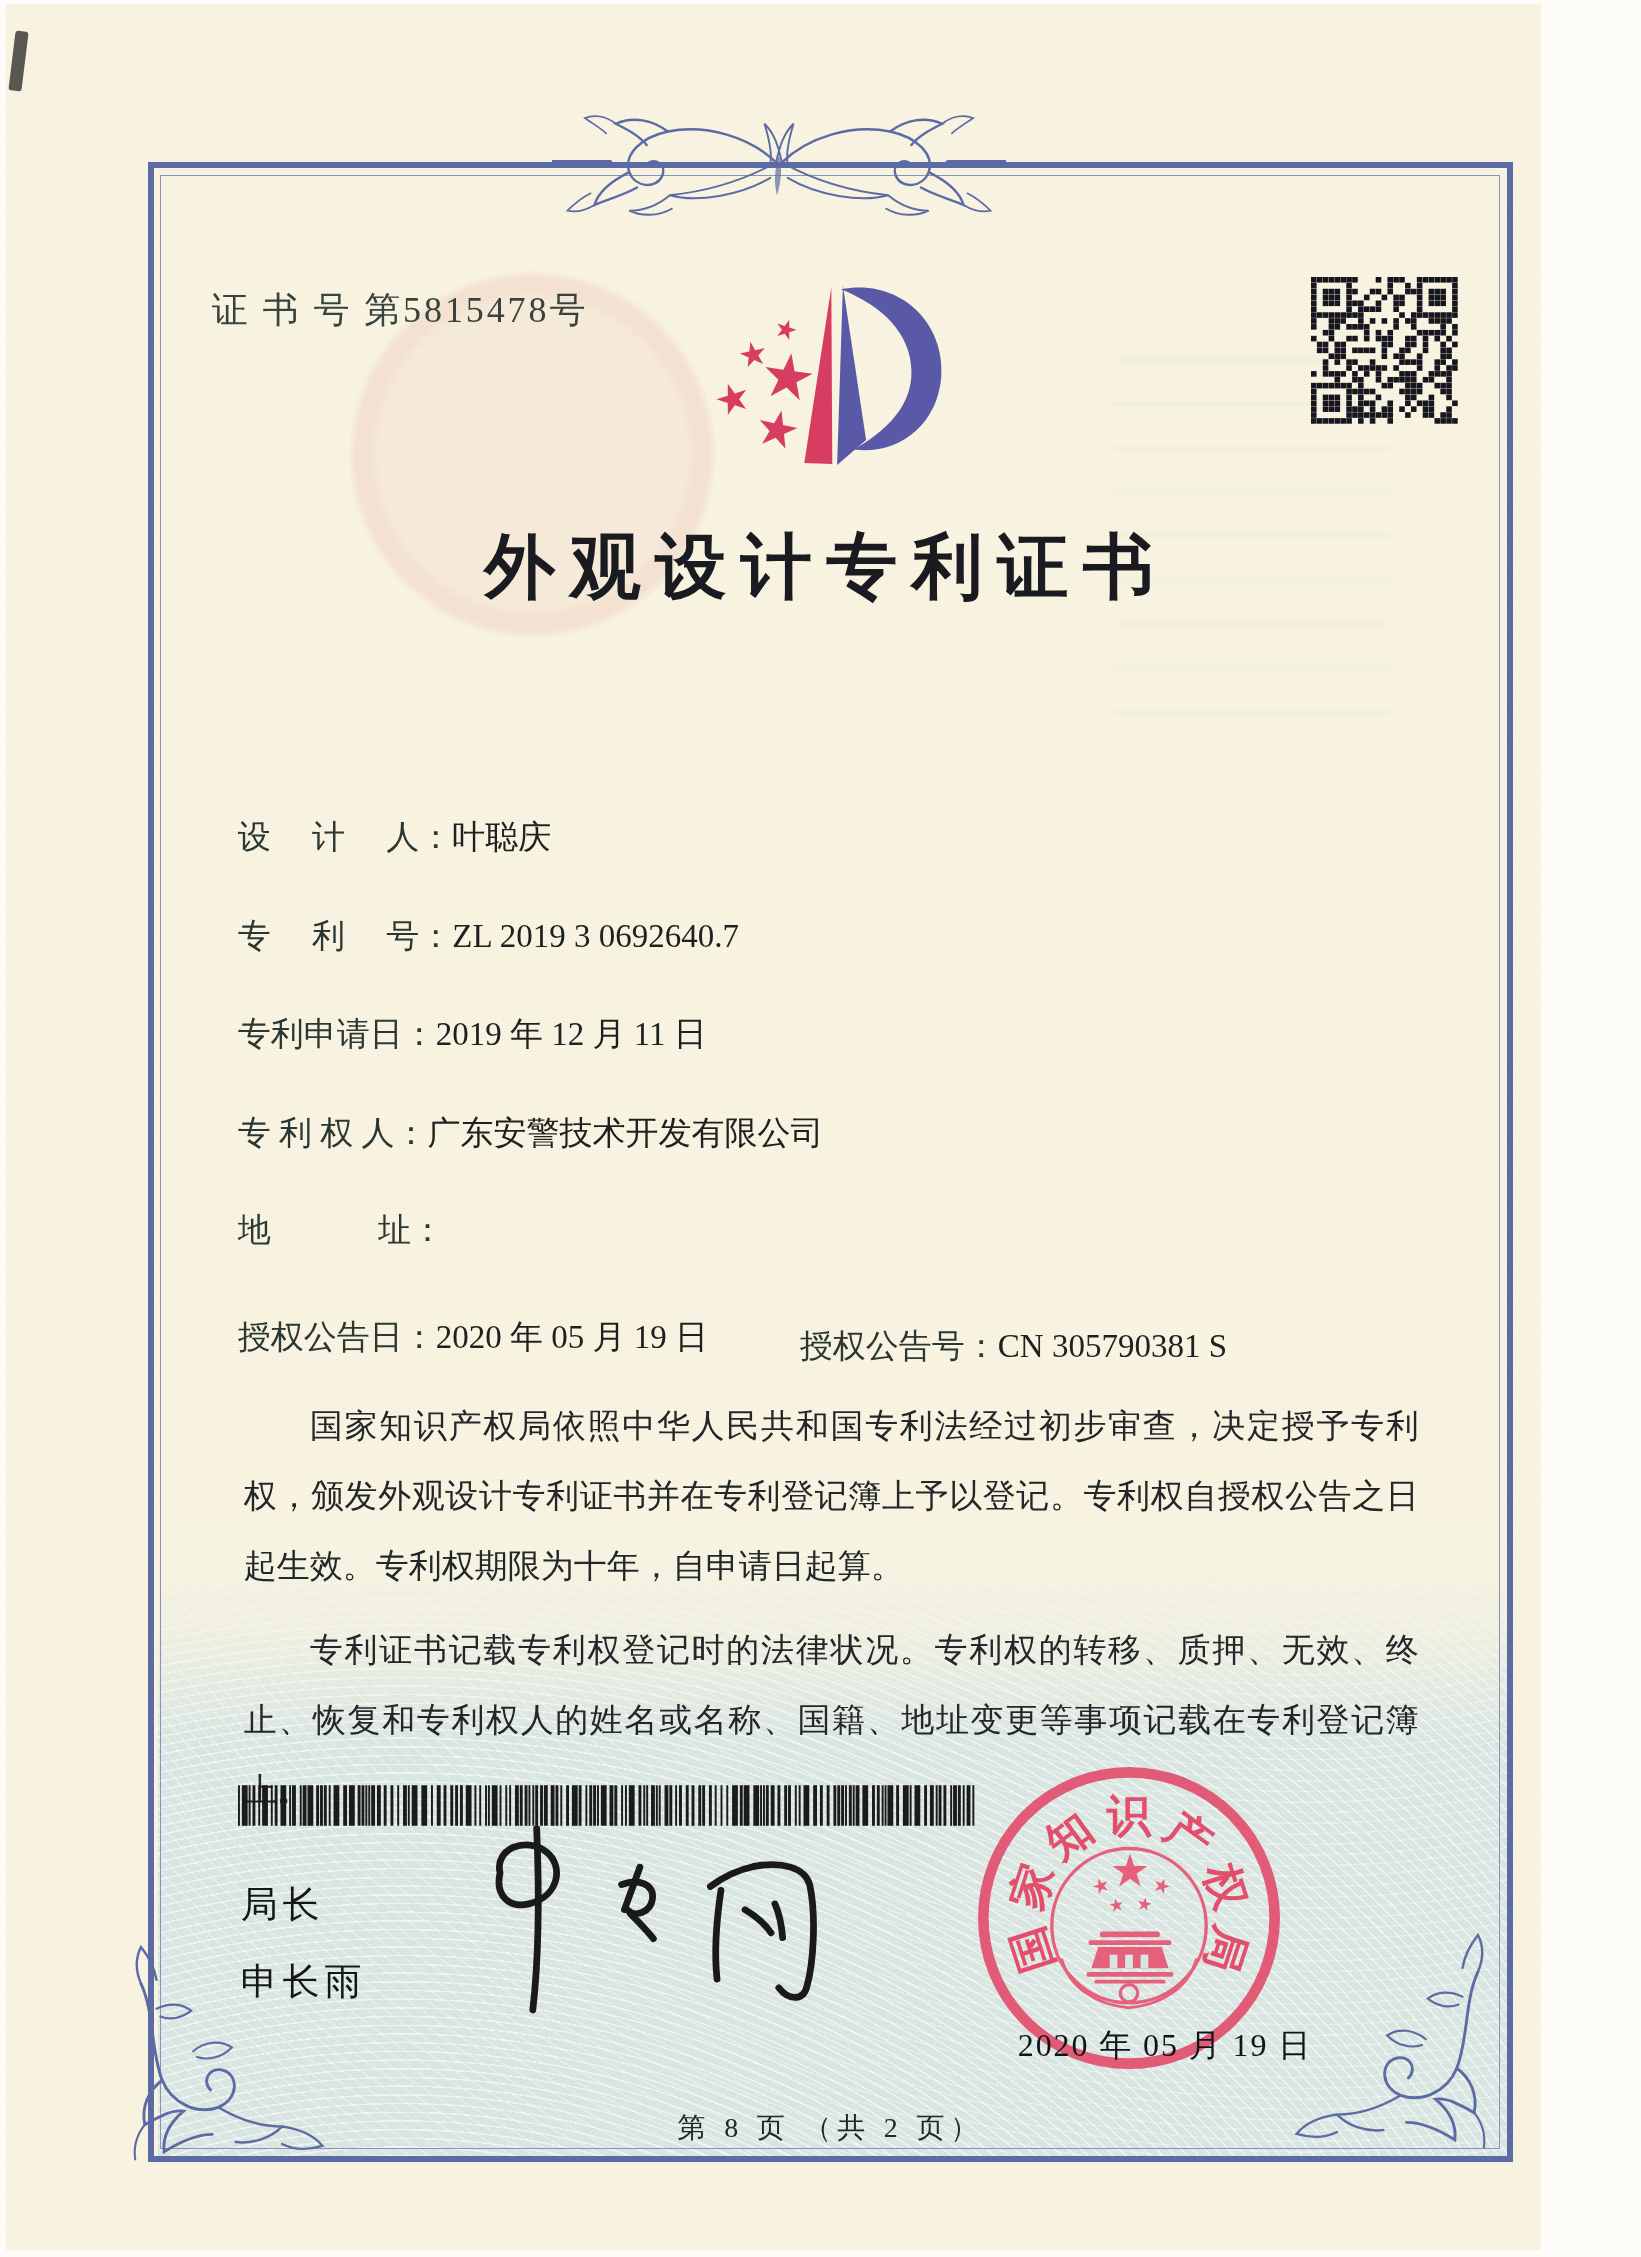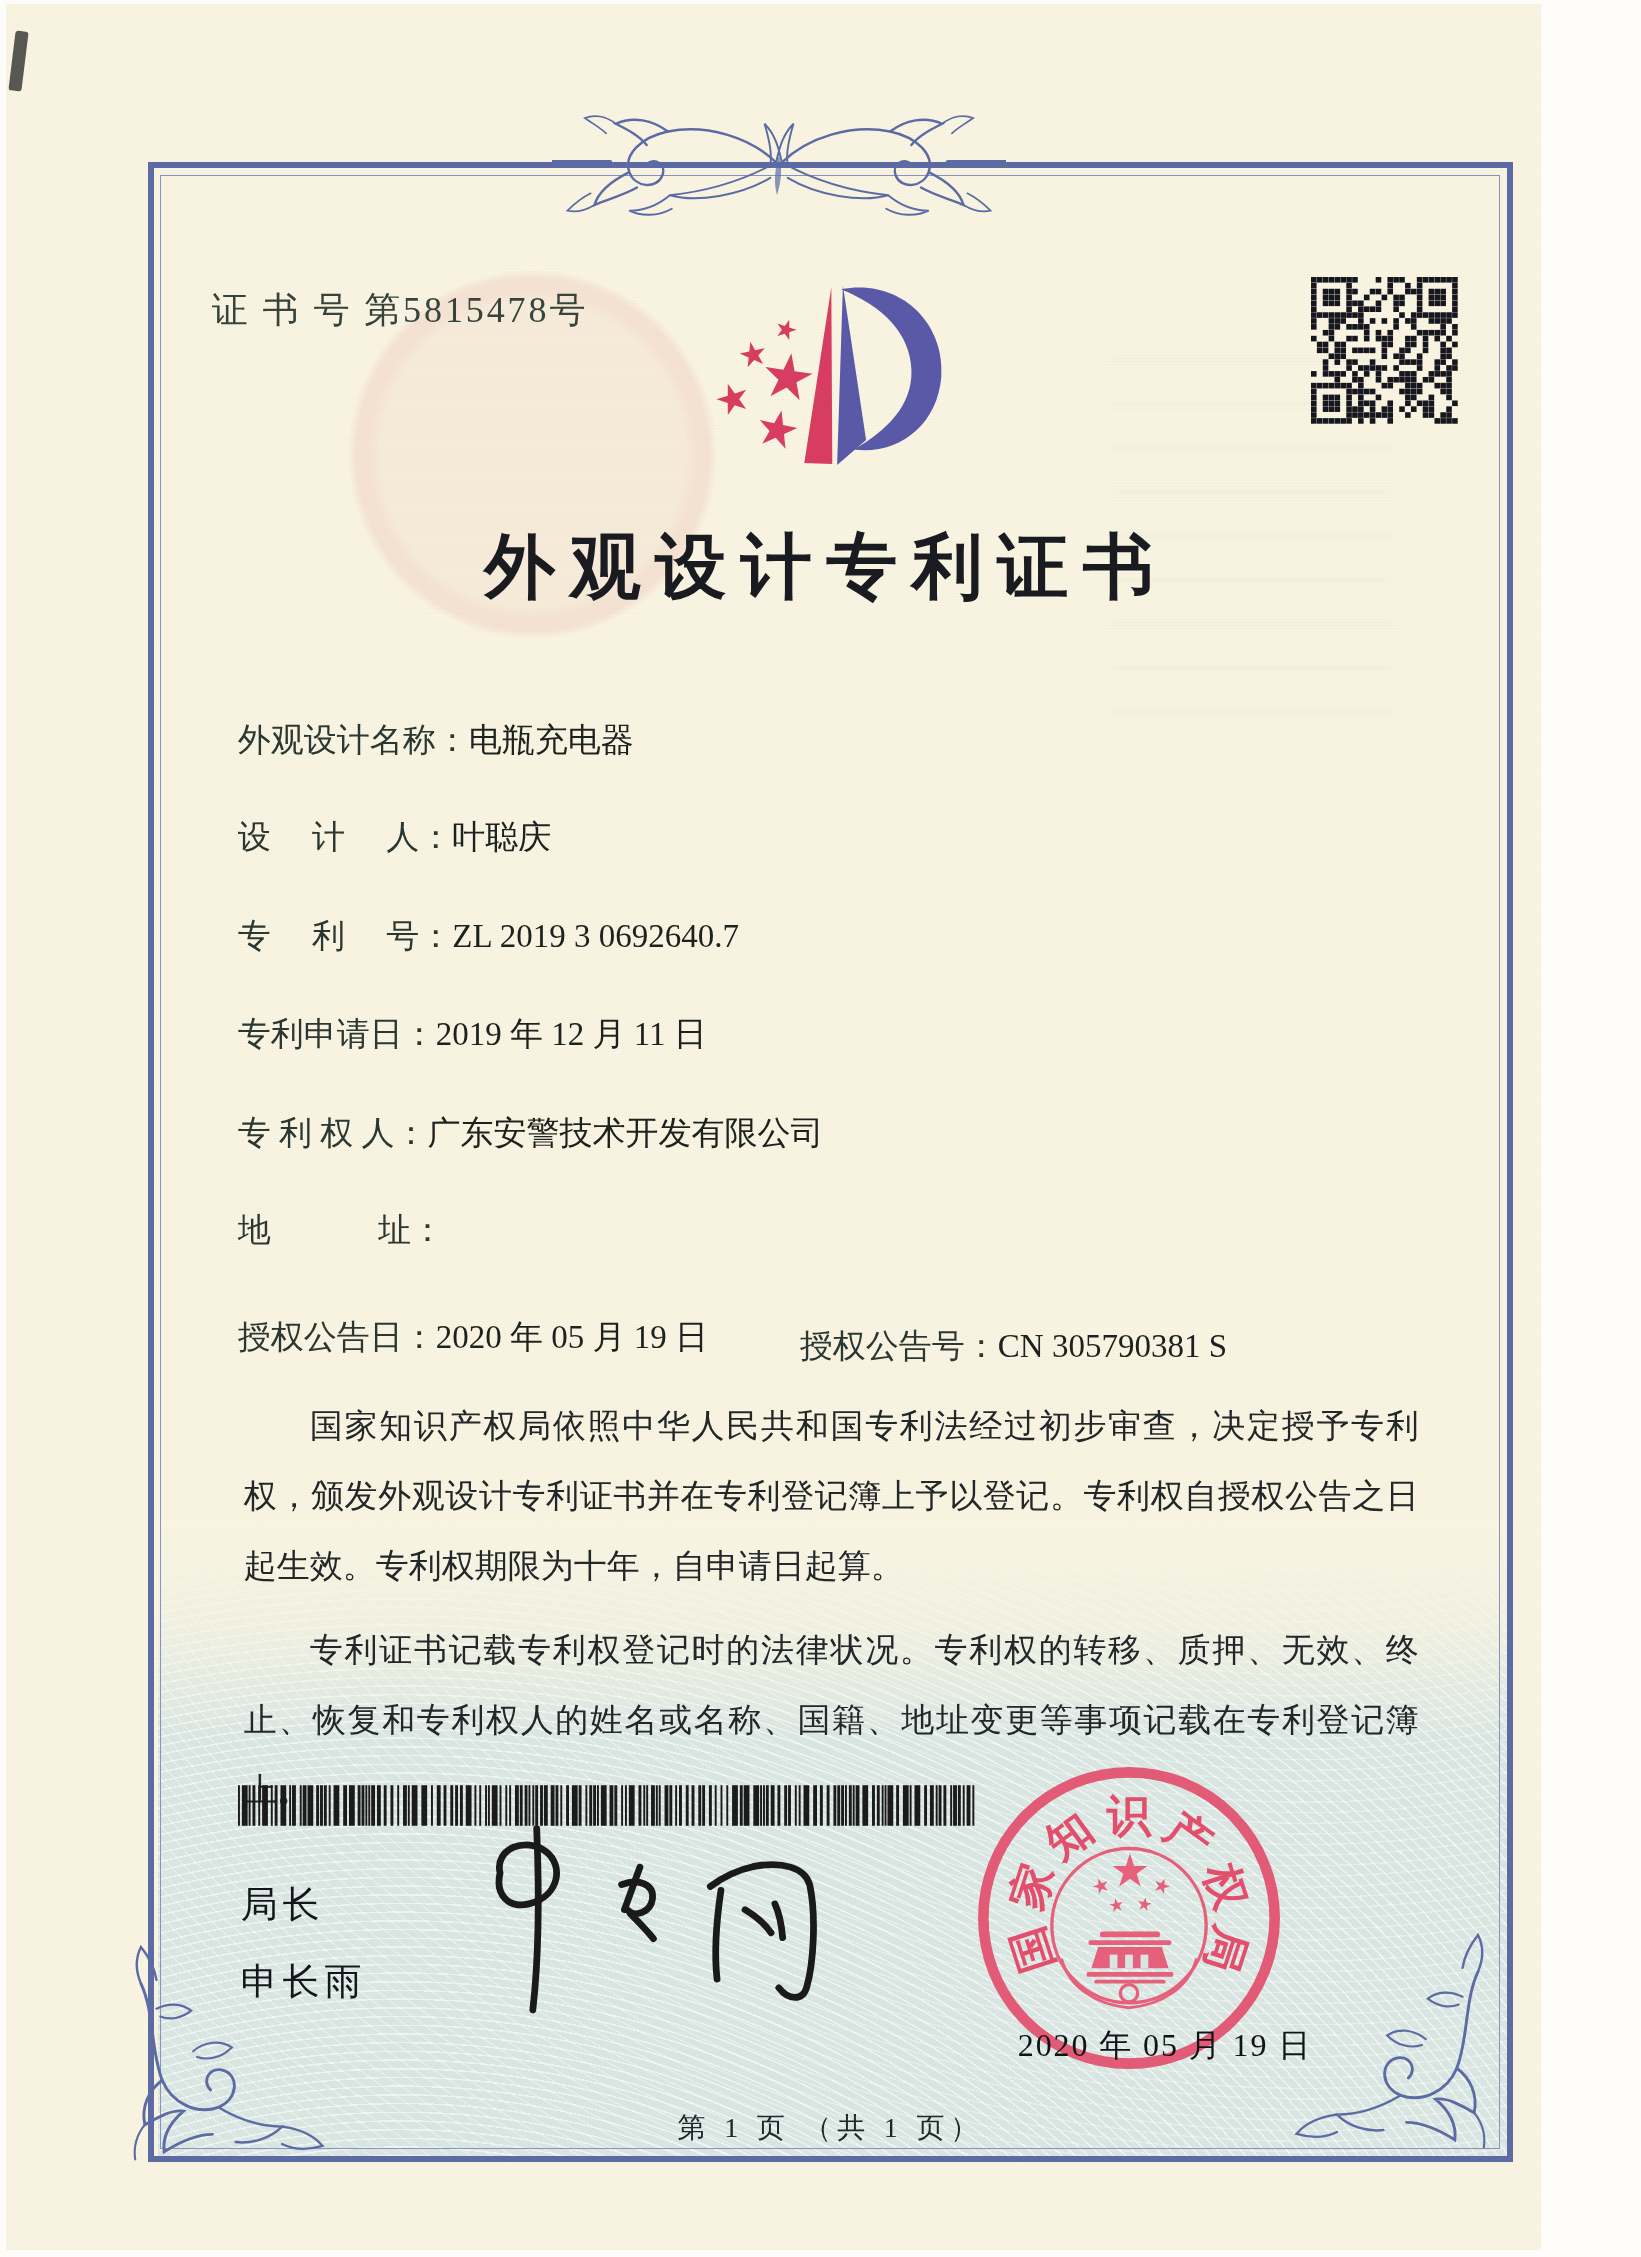--- a/index.html
+++ b/index.html
@@ -457,24 +457,20 @@
         <rect x="79.04" y="145.92" width="5.78" height="5.78"></rect>
         <rect x="127.68" y="145.92" width="5.78" height="5.78"></rect>
         <rect x="133.76" y="145.92" width="5.78" height="5.78"></rect>
         <rect x="139.84" y="145.92" width="5.78" height="5.78"></rect>
         <rect x="145.92" y="145.92" width="5.78" height="5.78"></rect>
       </g>
   </svg>
 
   <div class="title">外观设计专利证书</div>
 
-  <div class="row" style="top:712px">
-    <span class="lbl">外观设计名称：</span>
-    <span class="val">电瓶充电器</span>
-  </div>
   <div class="row" style="top:809px">
     <span class="lbl">设　 计　 人：</span>
     <span class="val">叶聪庆</span>
   </div>
   <div class="row" style="top:908px">
     <span class="lbl">专　 利　 号：</span>
     <span class="val">ZL 2019 3 0692640.7</span>
   </div>
   <div class="row" style="top:1006px">
     <span class="lbl">专利申请日：</span>
@@ -685,16 +681,16 @@
       <rect x="134" y="234" width="74" height="4" rx="2"></rect>
       <rect x="150" y="208" width="8" height="14" fill="#dbe6e2"></rect>
       <rect x="166" y="208" width="8" height="14" fill="#dbe6e2"></rect>
       <rect x="182" y="208" width="8" height="14" fill="#dbe6e2"></rect>
       <circle cx="170" cy="248" r="9" fill="none" stroke="#e65a76" stroke-width="3.5"></circle>
       <path d="M100,212 C108,242 136,260 170,263 M240,212 C232,242 204,260 170,263" fill="none" stroke="#e65a76" stroke-width="3"></path>
     </g>
   </svg>
   <div class="seal-date">2020 年 05 月 19 日</div>
 
-  <div class="page-info">第 1 页 （共 1 页）</div>
+  <div class="page-info">第 8 页 （共 2 页）</div>
 
 </div>
 
 
 </body></html>

